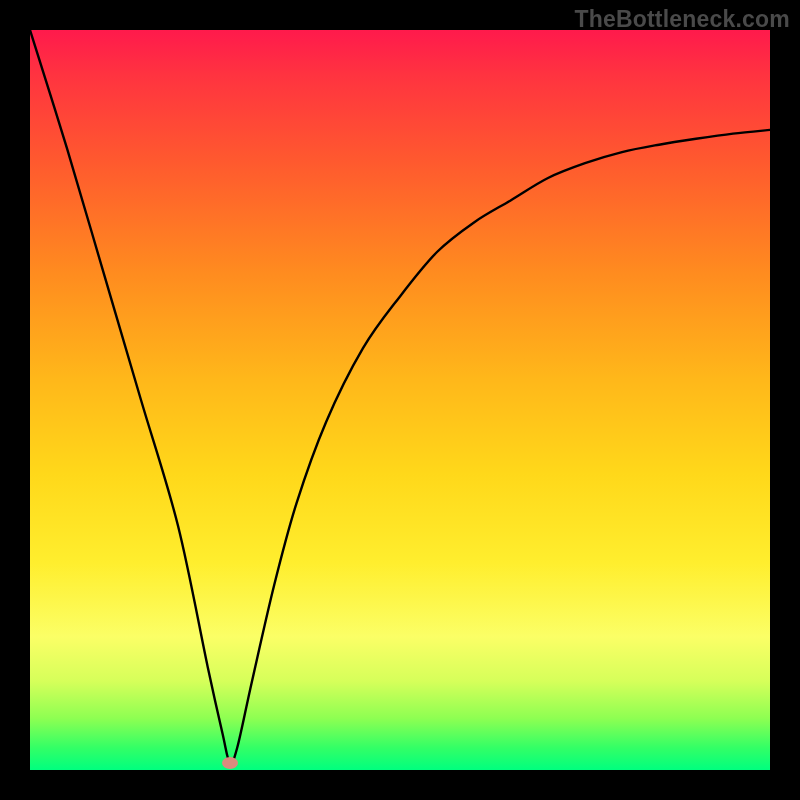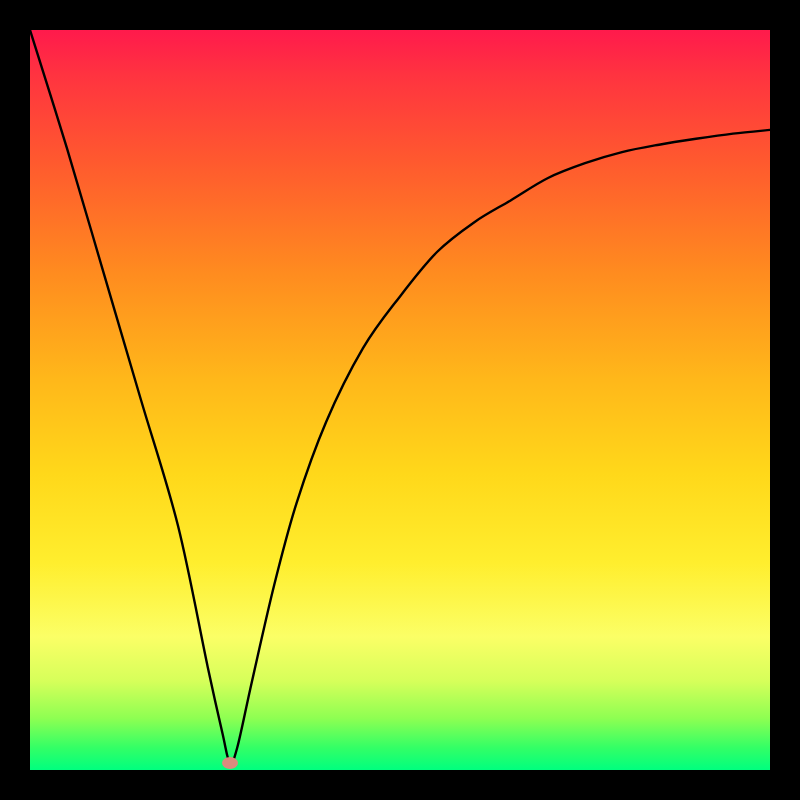--- a/index.html
+++ b/index.html
@@ -61,20 +61,21 @@
     height: 12px;
     border-radius: 50% / 50%;
     background: #d98b7e;
     transform: translate(-50%, -50%);
   }
 </style>
 </head>
 <body>
 
 <div class="frame">
+  <div class="watermark">TheBottleneck.com</div>
 
   <div class="plot-area">
     <svg class="curve-svg" viewBox="0 0 740 740" preserveAspectRatio="none">
       <path id="curve-path" fill="none" stroke="#000" stroke-width="2.4" stroke-linecap="round" stroke-linejoin="round" d="M 0 0 C 6.166666666666667 19.73333333333333, 24.666666666666664 77.69999999999999, 37 118.39999999999998 C 49.333333333333336 159.09999999999997, 61.666666666666664 202.26666666666665, 74 244.2 C 86.33333333333333 286.1333333333333, 98.66666666666667 328.06666666666666, 111 370 C 123.33333333333333 411.93333333333334, 136.9 451.4, 148 495.79999999999995 C 159.1 540.1999999999999, 170.2 601.8666666666667, 177.6 636.4 C 185 670.9333333333333, 188.7 686.9666666666667, 192.4 703 C 196.10000000000002 719.0333333333333, 197.33333333333334 730.1333333333333, 199.8 732.6 C 202.26666666666668 735.0666666666667, 203.50000000000003 731.3666666666666, 207.20000000000002 717.8 C 210.9 704.2333333333333, 215.83333333333334 678.3333333333334, 222 651.2 C 228.16666666666666 624.0666666666667, 236.8 584.6, 244.20000000000002 555 C 251.60000000000002 525.4, 257.76666666666665 500.73333333333335, 266.4 473.6 C 275.0333333333333 446.4666666666667, 284.9 418.1, 296 392.20000000000005 C 307.1 366.30000000000007, 320.6666666666667 339.16666666666674, 333 318.20000000000005 C 345.3333333333333 297.23333333333335, 357.66666666666663 282.43333333333334, 370 266.4 C 382.33333333333337 250.36666666666665, 394.66666666666674 234.33333333333334, 407.00000000000006 222 C 419.33333333333337 209.66666666666666, 431.6666666666667 201.03333333333333, 444 192.39999999999998 C 456.3333333333333 183.76666666666662, 468.6666666666667 177.59999999999994, 481 170.19999999999993 C 493.3333333333333 162.79999999999993, 505.6666666666667 154.16666666666666, 518 148 C 530.3333333333334 141.83333333333334, 542.6666666666666 137.5166666666667, 555 133.20000000000005 C 567.3333333333334 128.88333333333338, 579.6666666666666 125.18333333333335, 592 122.10000000000002 C 604.3333333333334 119.0166666666667, 616.6666666666666 116.92000000000006, 629 114.70000000000005 C 641.3333333333334 112.48000000000003, 653.6666666666666 110.62999999999998, 666 108.77999999999997 C 678.3333333333334 106.92999999999996, 690.6666666666666 105.08000000000003, 703 103.60000000000002 C 715.3333333333334 102.12000000000002, 733.8333333333334 100.51666666666665, 740 99.89999999999998"></path>
     </svg>
     <div id="marker" class="marker" style="left: 199.8px; top: 732.6px;"></div>
   </div>
 </div>
 
 </body></html>

